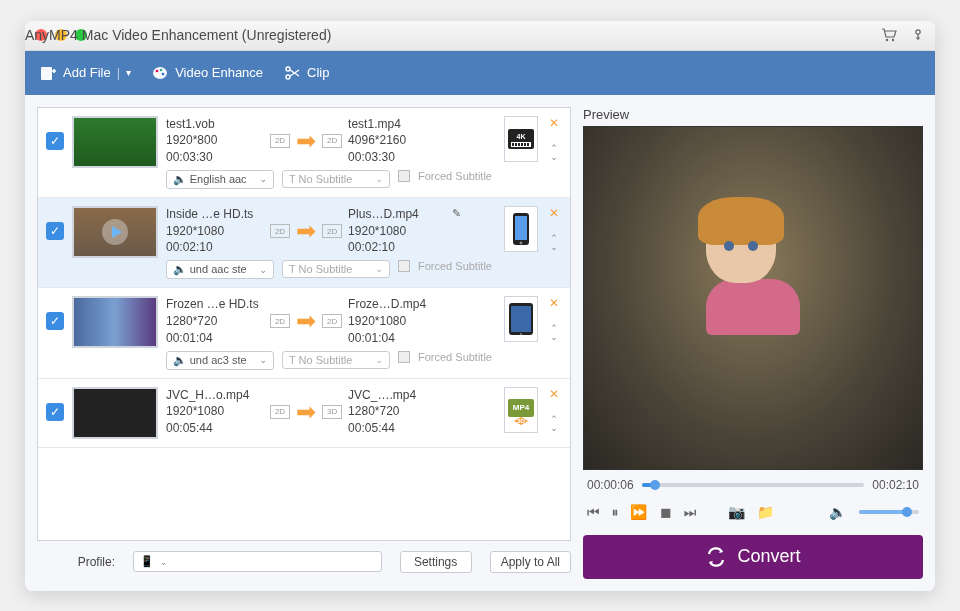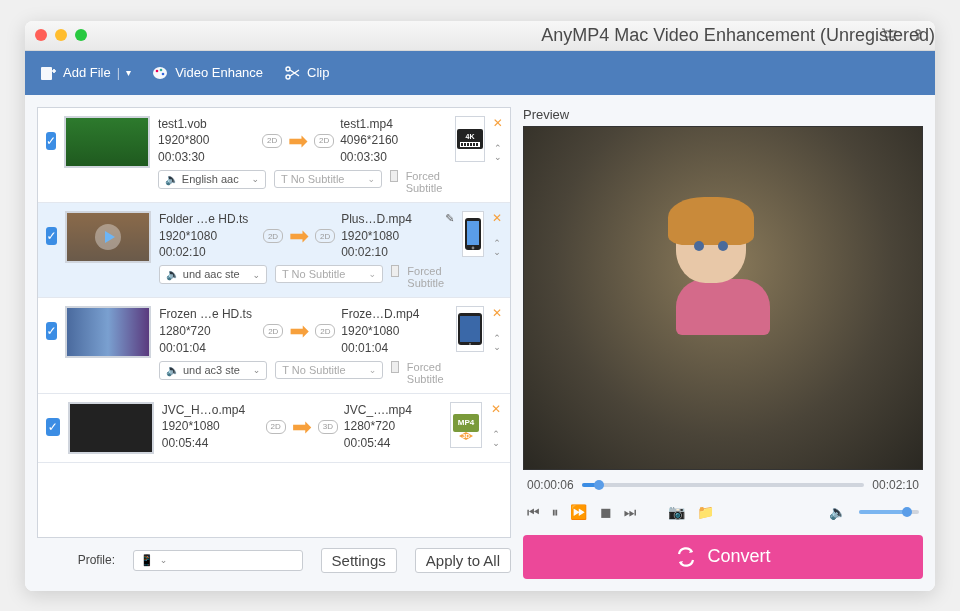--- a/index.html
+++ b/index.html
@@ -2,75 +2,75 @@
 <html><head>
 <meta charset="utf-8">
 <style>
 * { box-sizing: border-box; margin: 0; padding: 0; font-family: -apple-system, "Helvetica Neue", Arial, sans-serif; }
 body { background: #f0f0f0; display: flex; justify-content: center; align-items: center; height: 611px; width: 960px; }
 .window { width: 910px; height: 570px; background: #fff; border-radius: 8px; box-shadow: 0 4px 20px rgba(0,0,0,0.15); overflow: hidden; display: flex; flex-direction: column; }
 .titlebar { height: 30px; background: linear-gradient(#f7f7f7,#e9e9e9); display: flex; align-items: center; padding: 0 10px; border-bottom: 1px solid #d8d8d8; position: relative; }
 .traffic { display: flex; gap: 8px; }
 .tl { width: 12px; height: 12px; border-radius: 50%; }
 .tl.r { background:#ff5f57; } .tl.y { background:#ffbd2e; } .tl.g { background:#28c940; }
-.title { position:absolute; left:0; right:0; text-align:right; font-size:18px; color:#4a4a4a; pointer-events:none; }
+.title { position:absolute; left:0; right:0; text-align:left; font-size:14px; color:#4a4a4a; pointer-events:none; }
 .titlebar-right { margin-left:auto; display:flex; gap:14px; color:#666; }
 .toolbar { height: 44px; background:#4d7ebc; display:flex; align-items:center; padding:0 14px; gap:20px; color:#fff; font-size:13px; }
 .tool-btn { display:flex; align-items:center; gap:6px; cursor:pointer; }
 .content { flex:1; display:flex; padding:12px; gap:12px; background:#f5f7fa; overflow:hidden; }
 .left { flex:1; display:flex; flex-direction:column; overflow:hidden; }
 .filelist { flex:1; overflow-y:auto; border:1px solid #d0d5dd; background:#fff; }
 .item { display:flex; align-items:flex-start; padding:8px; border-bottom:1px solid #e3e7ee; font-size:12px; color:#444; gap:8px; }
 .item.selected { background:#e7f1fc; }
 .chk { width:18px; height:18px; background:#3b8de4; border-radius:3px; display:flex; align-items:center; justify-content:center; color:#fff; font-size:12px; margin-top:16px; }
 .thumb { width:86px; height:52px; background:#222; border:2px solid #d0d5dd; flex-shrink:0; position:relative; overflow:hidden; }
 .thumb.green { background:linear-gradient(#2d7a2d,#1f5a1f); }
 .thumb.frozen { background:linear-gradient(90deg,#4a6a9e,#7aa0d0,#5a3a7e); }
 .thumb.inside { background:linear-gradient(#8a6a4a,#6a5a4a); }
 .thumb .play { position:absolute; left:50%; top:50%; transform:translate(-50%,-50%); width:26px; height:26px; border-radius:50%; background:rgba(255,255,255,0.35); display:flex; align-items:center; justify-content:center; }
 .thumb .play:after { content:""; border-left:10px solid #6db5f5; border-top:6px solid transparent; border-bottom:6px solid transparent; margin-left:3px; }
 .item-main { flex:1; display:flex; flex-direction:column; gap:4px; }
 .item-row1 { display:flex; align-items:flex-start; gap:6px; }
 .item-col { min-width:98px; line-height:1.4; }
 .item-col div { white-space:nowrap; overflow:hidden; text-overflow:ellipsis; }
-.badge { width:20px; height:14px; border:1px solid #bbb; border-radius:6px; font-size:8px; display:flex; align-items:center; justify-content:center; color:#999; align-self:center; }
+.badge { width:20px; height:14px; border:1px solid #bbb; border-radius:0; font-size:8px; display:flex; align-items:center; justify-content:center; color:#999; align-self:center; }
 .arrow { color:#f7a03c; font-size:24px; align-self:center; line-height:1; }
 .device { width:34px; height:46px; border:1px solid #d0d5dd; display:flex; align-items:center; justify-content:center; font-size:16px; color:#555; background:#fff; cursor:pointer; }
 .side-ctrl { width:16px; display:flex; flex-direction:column; align-items:center; justify-content:space-between; height:46px; }
 .side-ctrl .x { color:#f7a03c; font-size:12px; cursor:pointer; }
 .side-ctrl .ud { font-size:9px; color:#888; line-height:1; text-align:center; }
 .item-row2 { display:flex; gap:8px; align-items:flex-start; }
 .sel { border:1px solid #c8ccd2; border-radius:3px; background:#fff; font-size:11px; padding:2px 6px; display:flex; align-items:center; gap:4px; color:#555; cursor:pointer; min-width:108px; justify-content:space-between; }
 .sel.dis { color:#aaa; }
 .chk2 { width:12px; height:12px; border:1px solid #bbb; background:#eee; }
 .bottom { margin-top:10px; font-size:12px; color:#444; }
 .brow { display:flex; align-items:center; gap:18px; margin-bottom:6px; }
 .brow label { width:78px; text-align:right; }
 .field { flex:1; border:1px solid #c8ccd2; border-radius:3px; background:#fff; padding:3px 6px; font-size:12px; display:flex; align-items:center; gap:6px; }
-.btn-sm { border:1px solid #c8ccd2; border-radius:3px; background:#fff; padding:3px 10px; font-size:15px; cursor:pointer; min-width:72px; text-align:center; }
-.right { width:400px; display:flex; flex-direction:column; }
+.btn-sm { border:1px solid #c8ccd2; border-radius:3px; background:#fff; padding:3px 10px; font-size:12px; cursor:pointer; min-width:72px; text-align:center; }
+.right { width:340px; display:flex; flex-direction:column; }
 .preview-label { font-size:13px; color:#444; margin-bottom:4px; }
 .preview { flex:1; background:#000; border:1px solid #333; position:relative; overflow:hidden; }
 .preview-bg { position:absolute; inset:0; background:radial-gradient(ellipse at 50% 40%, #8a7a5a 0%, #4a4438 60%, #2a2822 100%); }
 .girl { position:absolute; left:50%; top:42%; transform:translate(-50%,-50%); }
 .girl .head { width:70px; height:78px; background:#e8c8a8; border-radius:48% 48% 42% 42%; position:relative; }
 .girl .hair { position:absolute; top:-8px; left:-8px; right:-8px; height:48px; background:#c98a3a; border-radius:42% 42% 20% 20%; }
 .girl .eye { position:absolute; top:36px; width:10px; height:10px; background:#4a6a9a; border-radius:50%; }
 .girl .eye.l { left:18px; } .girl .eye.r { right:18px; }
 .girl .body { width:94px; height:56px; background:#d46a8a; border-radius:28px 28px 6px 6px; margin:-4px auto 0; }
 .timebar { display:flex; align-items:center; gap:8px; padding:8px 4px; color:#555; font-size:12px; }
 .track { flex:1; height:4px; background:#d0d5dd; border-radius:2px; position:relative; }
 .track-fill { position:absolute; left:0; top:0; bottom:0; width:6%; background:#3b8de4; border-radius:2px; }
 .track-knob { position:absolute; left:6%; top:50%; transform:translate(-50%,-50%); width:10px; height:10px; background:#5a9de8; border-radius:50%; }
 .controls { display:flex; align-items:center; gap:12px; padding:4px; color:#666; font-size:14px; }
 .controls .spacer { flex:1; }
 .vol { width:60px; height:4px; background:#d0d5dd; border-radius:2px; position:relative; }
 .vol-fill { position:absolute; left:0; top:0; bottom:0; width:80%; background:#7ab5f0; border-radius:2px; }
 .vol-knob { position:absolute; left:80%; top:50%; transform:translate(-50%,-50%); width:10px; height:10px; background:#5a9de8; border-radius:50%; }
-.convert { margin-top:10px; background:#ec4899; color:#fff; border-radius:4px; height:44px; display:flex; align-items:center; justify-content:center; gap:10px; font-size:18px; font-weight:500; cursor:pointer; }
+.convert { margin-top:10px; background:#701a75; color:#fff; border-radius:4px; height:44px; display:flex; align-items:center; justify-content:center; gap:10px; font-size:18px; font-weight:500; cursor:pointer; }
 .ico { display:inline-flex; }
 svg { display:block; }
 .edit-ico { font-size:11px; color:#666; align-self:flex-start; margin-top:1px; }
 </style>
 </head>
 <body>
 
 <div class="window">
   <div class="titlebar">
     <div class="traffic">
@@ -186,21 +186,21 @@
     </div>
           </div>
           <div class="item selected">
     <div class="chk">✓</div>
     <div class="thumb inside">
               <div class="play"></div>
             </div>
     <div class="item-main">
       <div class="item-row1">
         <div class="item-col">
-          <div>Folder …e HD.ts</div>
+          <div>Inside …e HD.ts</div>
                   <div>1920*1080</div>
                   <div>00:02:10</div>
         </div>
         <div class="badge">2D</div>
         <div class="arrow">➡</div>
         <div class="badge">2D</div>
         <div class="item-col">
           <div>Plus…D.mp4</div>
                   <div>1920*1080</div>
                   <div>00:02:10</div>

